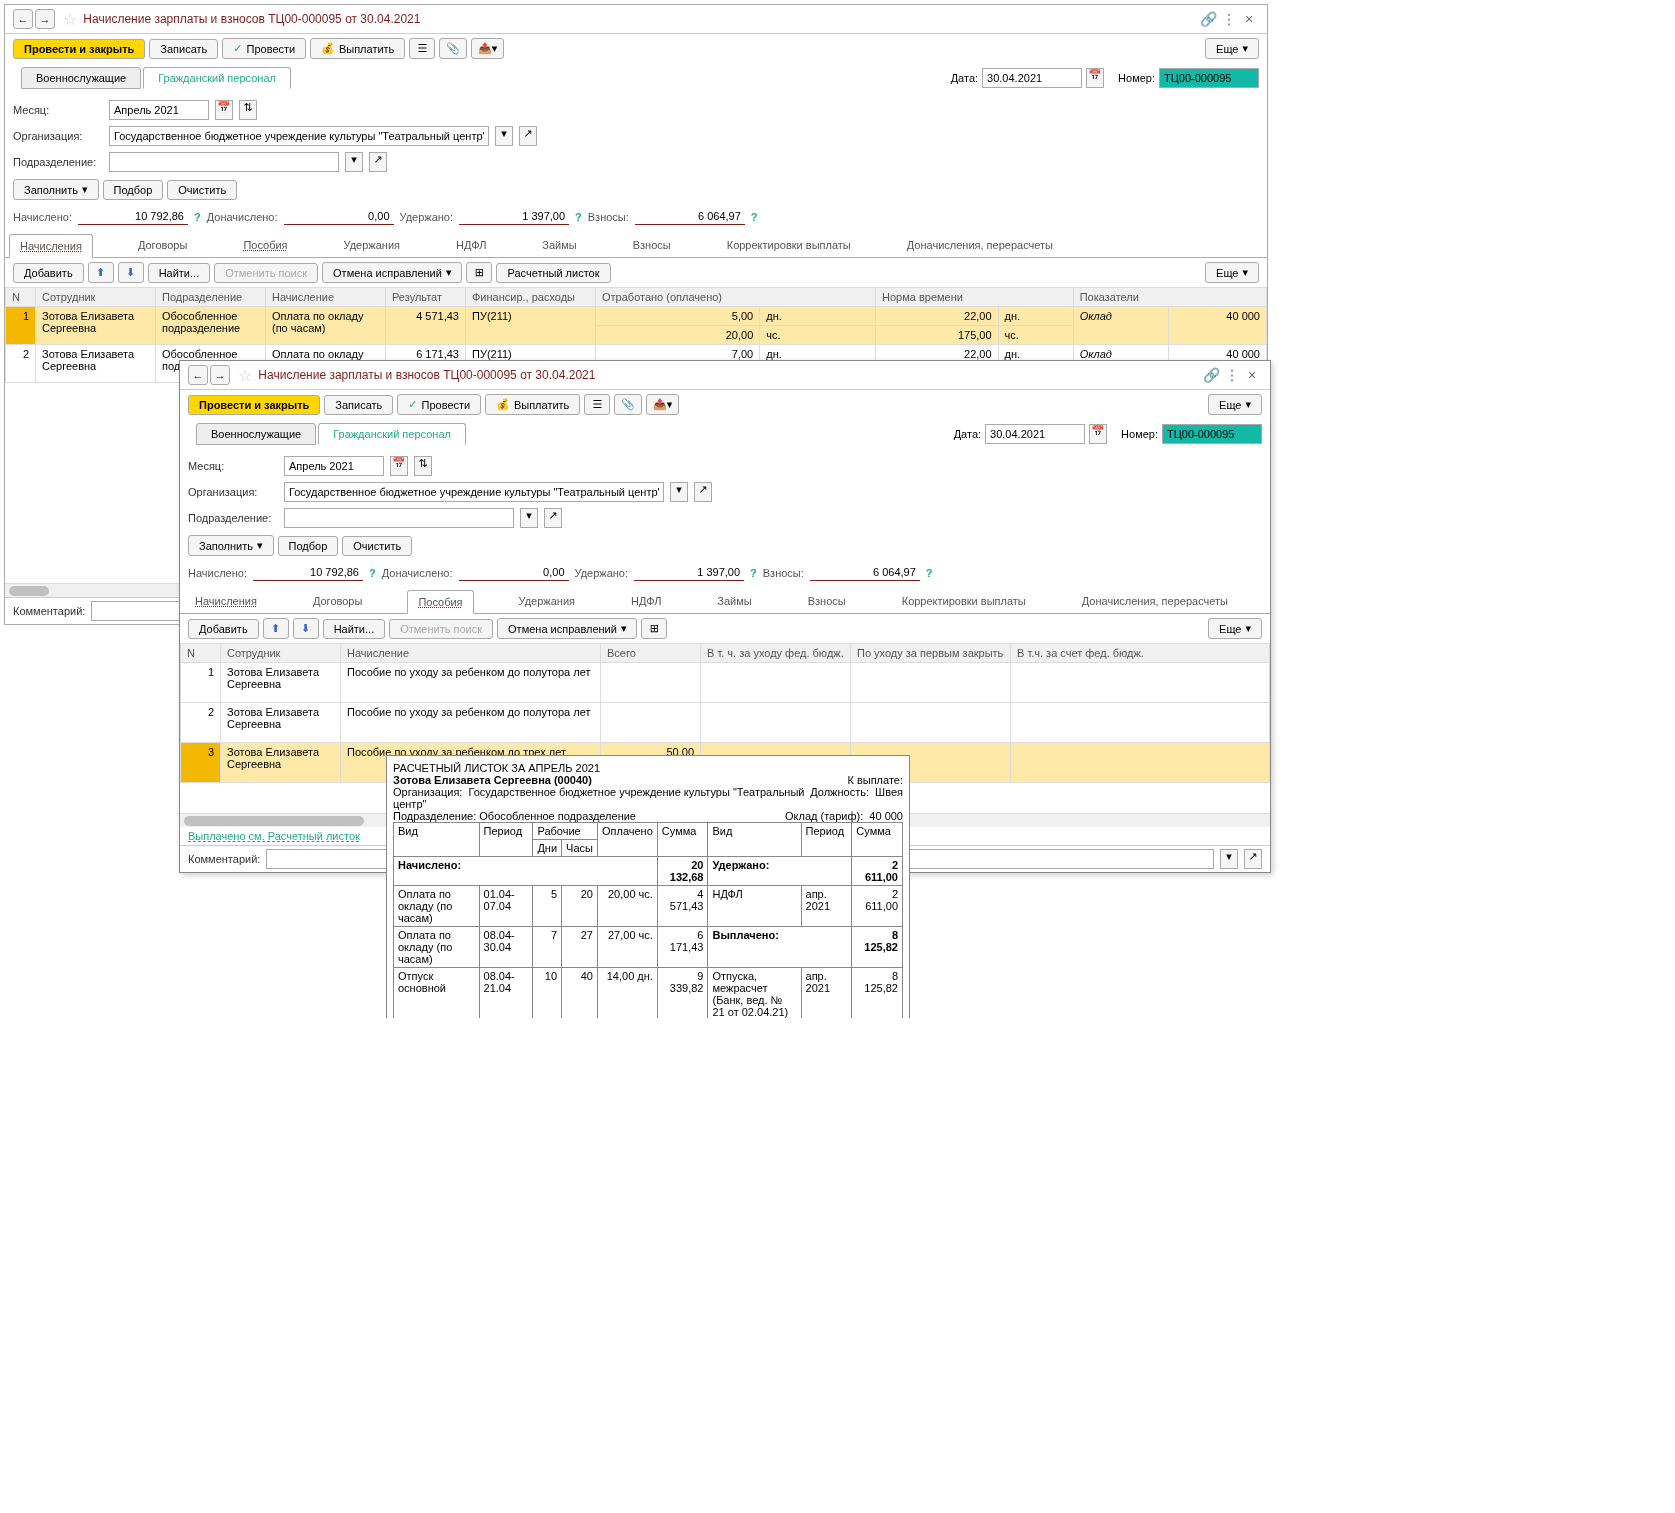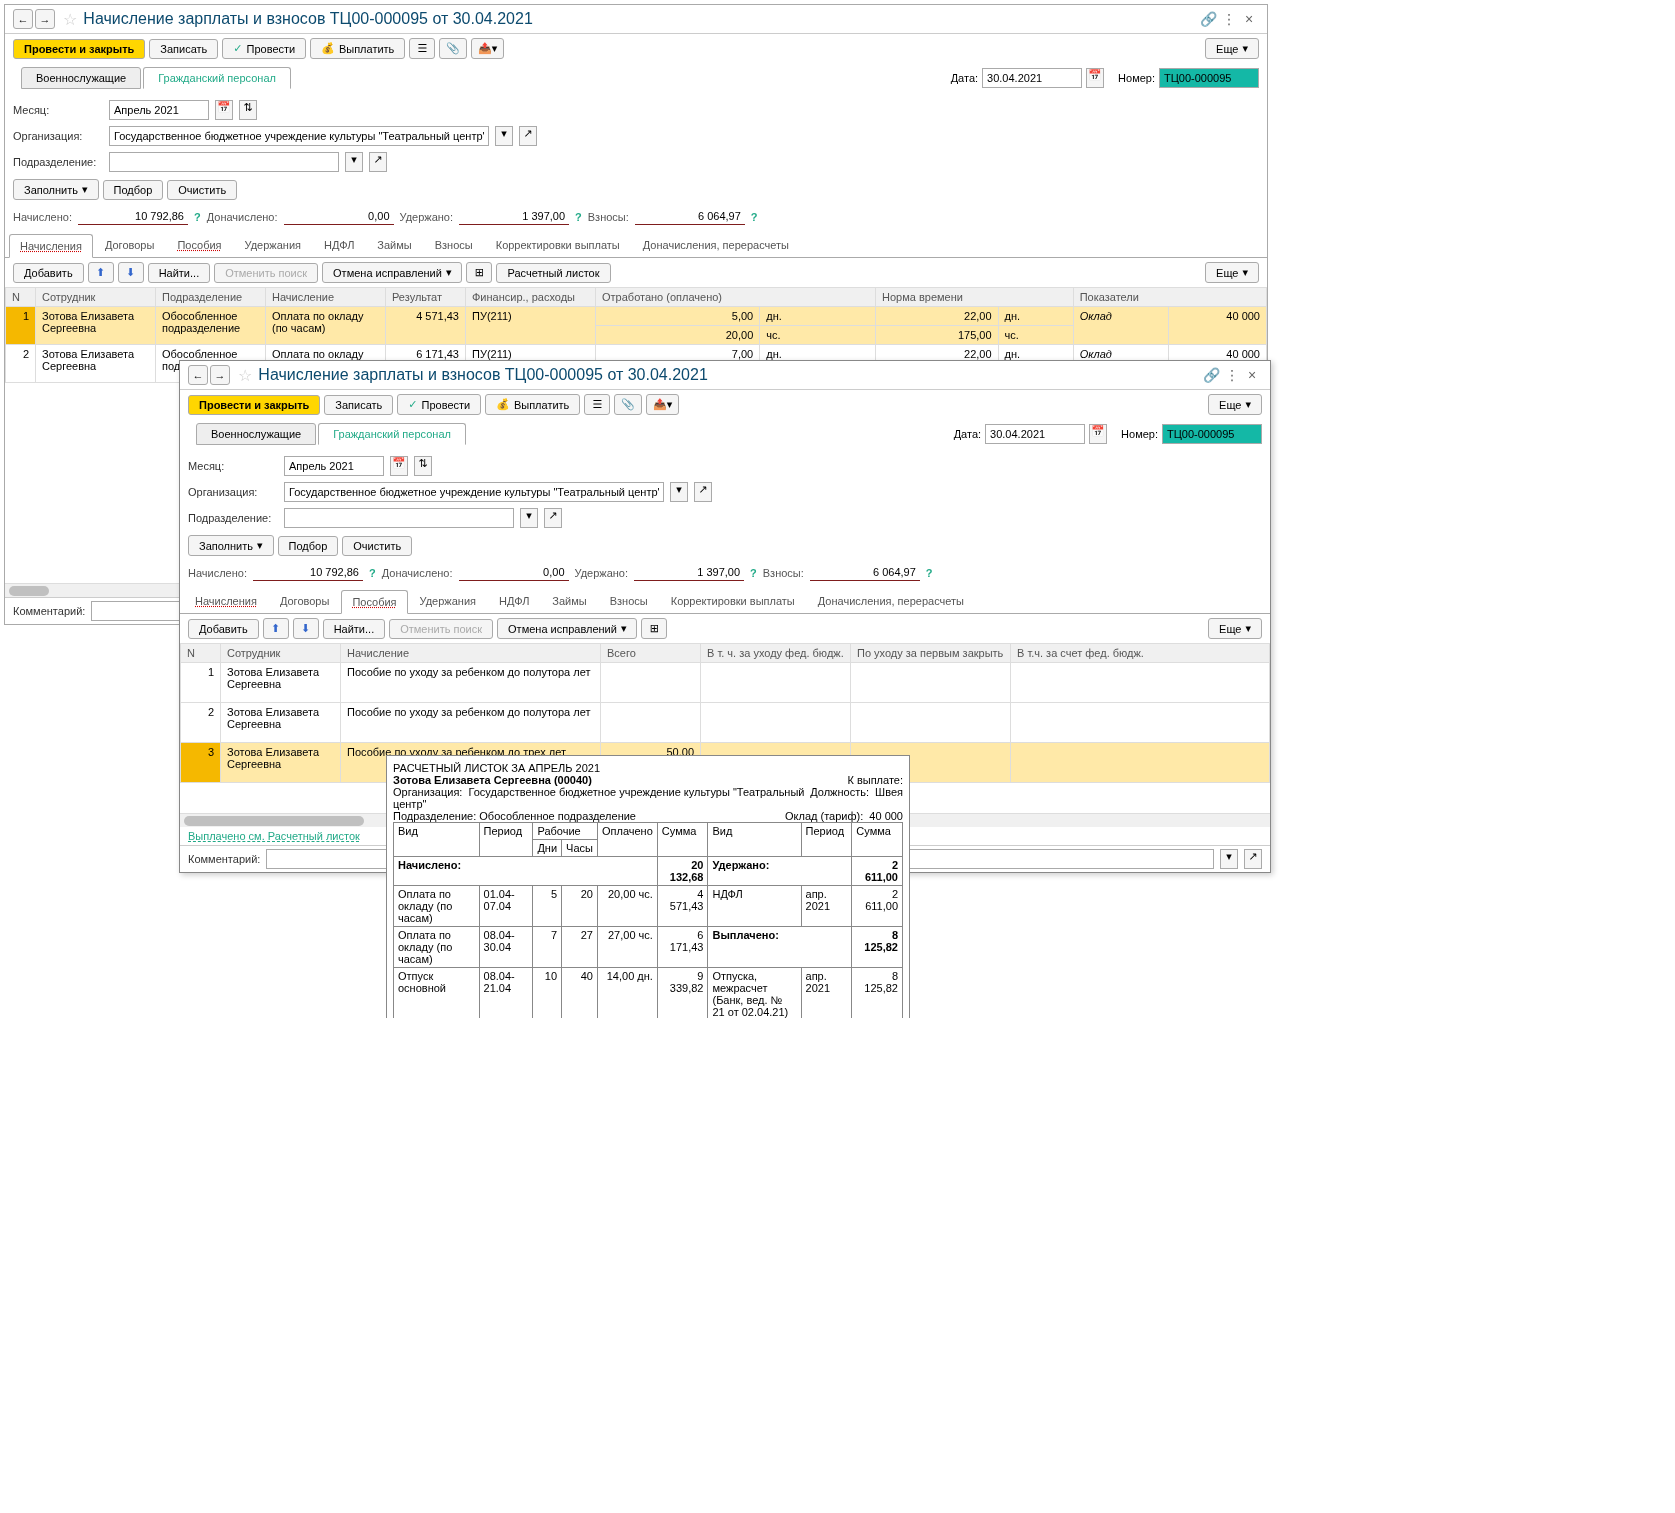--- a/index.html
+++ b/index.html
@@ -1,36 +1,36 @@
 <!DOCTYPE html>
 <html><head>
 <meta charset="utf-8">
 <style>
 * { box-sizing: border-box; margin: 0; padding: 0; font-family: Arial, sans-serif; font-size: 11px; }
 body { background: #fff; padding: 4px; }
 .window { border: 1px solid #aaa; background: #fff; margin-bottom: 4px; position: relative; }
 .titlebar { display: flex; align-items: center; padding: 4px 8px; border-bottom: 1px solid #ccc; }
 .titlebar .nav-btn { width: 20px; height: 20px; border: 1px solid #aaa; background: #f5f5f5; margin-right: 2px; text-align: center; line-height: 18px; cursor: pointer; border-radius: 3px; }
 .titlebar .star { font-size: 16px; color: #ccc; margin: 0 6px; cursor: pointer; }
-.titlebar .title { font-size: 16px; font-weight: normal; color: #0c4a6e; flex: 1; }
+.titlebar .title { font-size: 12px; font-weight: normal; color: #7f1d1d; flex: 1; }
 .titlebar .win-btn { width: 20px; height: 20px; text-align: center; line-height: 20px; cursor: pointer; font-size: 14px; color: #666; }
 .toolbar { display: flex; align-items: center; padding: 4px 8px; flex-wrap: wrap; gap: 4px; }
 .btn { border: 1px solid #aaa; background: #f5f5f5; padding: 3px 10px; cursor: pointer; border-radius: 3px; display: inline-flex; align-items: center; gap: 4px; }
 .btn.yellow { background: #ffd600; font-weight: bold; }
 .btn.icon-only { padding: 3px 6px; min-width: 26px; justify-content: center; }
 .btn:disabled, .btn.disabled { color: #aaa; cursor: default; }
 .tabbar { display: flex; gap: 0; padding: 4px 8px; }
 .tab-btn { border: 1px solid #aaa; background: #eee; padding: 4px 14px; cursor: pointer; border-radius: 3px 3px 0 0; margin-right: 2px; }
 .tab-btn.active { background: #fff; border-bottom-color: #fff; color: #2a8; }
 .form-row { display: flex; align-items: center; padding: 3px 8px; gap: 6px; }
 .form-row label { color: #333; }
 .input { border: 1px solid #aaa; padding: 2px 4px; height: 20px; background: #fff; }
 .input.ro { background: #14b8a6; }
 .dd-btn { border: 1px solid #aaa; background: #f5f5f5; width: 18px; height: 20px; text-align: center; cursor: pointer; }
-.tabs { display: flex; border-bottom: 1px solid #aaa; padding: 0 4px; margin-top: 4px; }
+.tabs { display: flex; border-bottom: 1px solid #aaa; padding: 0 4px; margin-top: 4px; gap: 33px; }
 .tabs .tab { padding: 5px 10px; border: 1px solid transparent; cursor: pointer; border-radius: 3px 3px 0 0; margin-right: 1px; color: #555; }
 .tabs .tab.active { border-color: #aaa #aaa #fff #aaa; background: #fff; position: relative; top: 1px; }
 .tabs .tab.red { text-decoration: underline; text-decoration-style: dotted; text-decoration-color: #c00; }
 .grid-toolbar { display: flex; align-items: center; padding: 4px 8px; gap: 4px; }
 .spacer { flex: 1; }
 .grid { width: 100%; border-collapse: collapse; }
 .grid th, .grid td { border: 1px solid #ddd; padding: 3px 6px; text-align: left; vertical-align: top; font-size: 11px; }
 .grid th { background: #f0f0f0; font-weight: normal; color: #555; }
 .grid tr.sel td { background: #ffe9a8; }
 .grid tr.sel-n td:first-child { background: #f5b800; }

